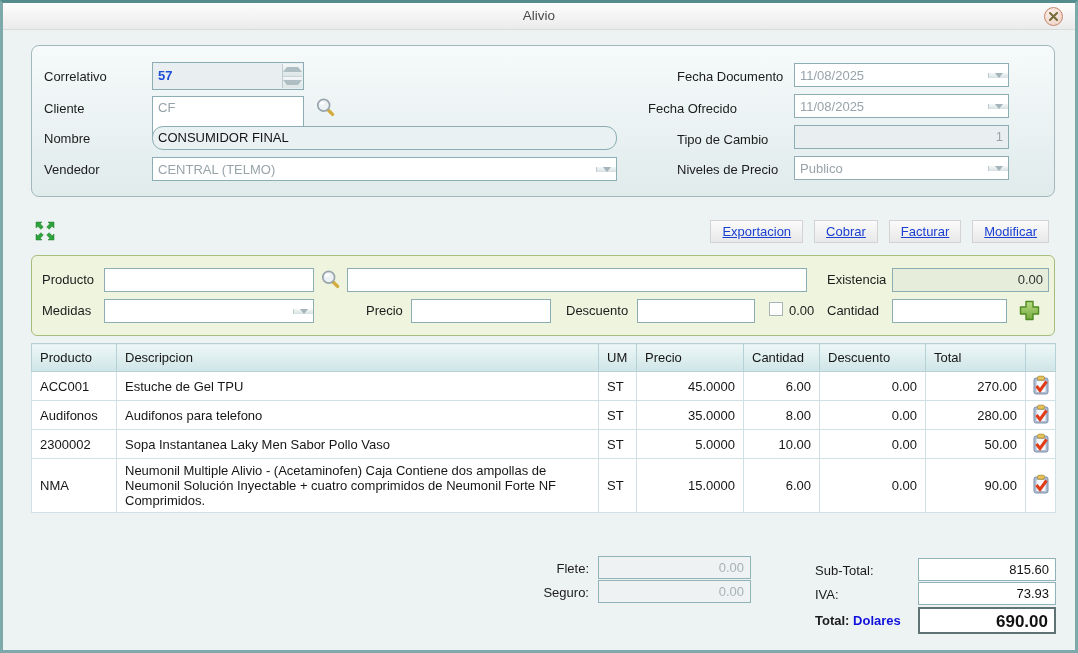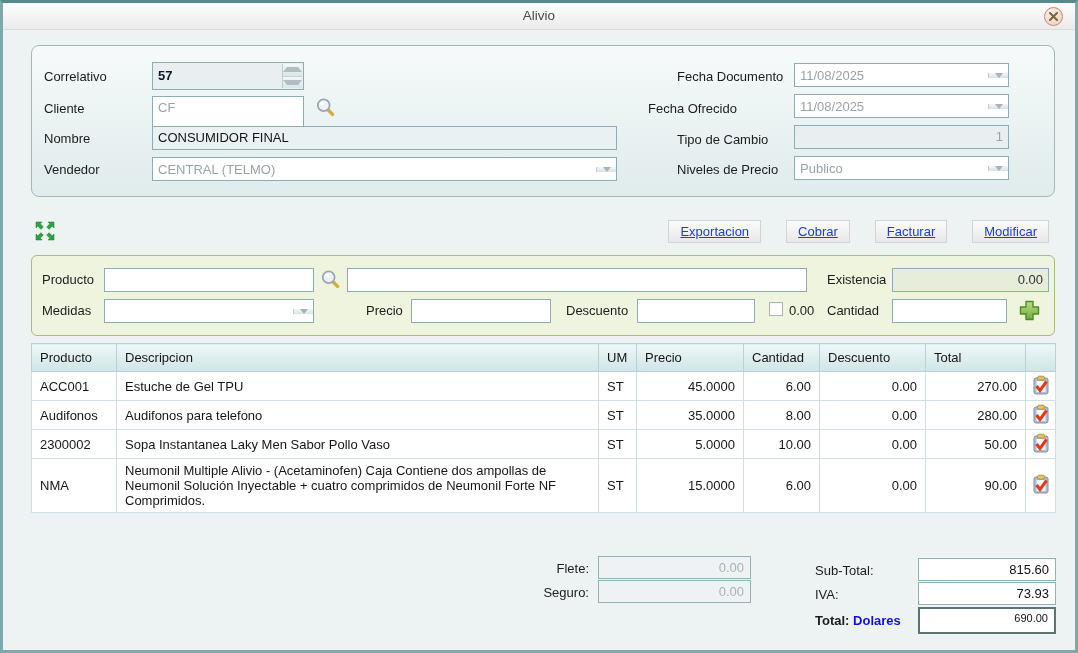--- a/index.html
+++ b/index.html
@@ -31,21 +31,21 @@
   .dd-btn{width:19px;border-left:1px solid #bccbcf;background:linear-gradient(#f4f7f7,#d8e1e3);
           display:flex;align-items:center;justify-content:center;cursor:pointer;}
   .dd-arrow{width:0;height:0;border-left:4px solid transparent;border-right:4px solid transparent;border-top:5px solid #a4b4ba;}
   
   .spin{position:absolute;right:1px;top:1px;bottom:1px;width:19px;border-left:1px solid #bccbcf;display:flex;flex-direction:column;}
   .spin div{flex:1;background:linear-gradient(#f4f7f7,#dde5e7);display:flex;align-items:center;justify-content:center;cursor:pointer;}
   .spin div + div{border-top:1px solid #c6d3d6;}
   .chev-up{width:0;height:0;border-left:4px solid transparent;border-right:4px solid transparent;border-bottom:5px solid #aebec3;}
   .chev-dn{width:0;height:0;border-left:4px solid transparent;border-right:4px solid transparent;border-top:5px solid #aebec3;}
   
-  .actions{position:absolute;right:26px;top:217px;display:flex;gap:25px;}
+  .actions{position:absolute;right:26px;top:217px;display:flex;gap:11px;}
   .action-btn{height:23px;display:flex;align-items:center;padding:0 11px;cursor:pointer;
               background:linear-gradient(#fbfbfb,#e8e8e8);border:1px solid #d3d3d3;box-sizing:border-box;}
   .action-btn span{font-size:13px;color:#1a3fd1;text-decoration:underline;}
   .expand{position:absolute;left:32px;top:218px;width:20px;height:20px;cursor:pointer;}
   
   .grid{position:absolute;left:28px;top:340px;width:1024px;border-collapse:collapse;table-layout:fixed;
         background:#fff;font-size:13px;color:#161616;border:1px solid #9fc3c9;}
   .grid th{background:linear-gradient(#eef7f7,#cfe5e7);font-weight:normal;text-align:left;
            padding:5px 8px;border:1px solid #b7d2d7;height:17px;overflow:hidden;}
   .grid td{padding:4px 8px;border:1px solid #cfe1e5;background:#fff;overflow:hidden;}
@@ -54,41 +54,41 @@
   .grid tr.r{height:29px;box-sizing:border-box;}
   
   .cbx{position:absolute;width:14px;height:14px;box-sizing:border-box;border:1px solid #a7b5ba;background:#fdfdfd;cursor:pointer;}
   .searchbtn{position:absolute;cursor:pointer;width:21px;height:21px;}
   .plusbtn{position:absolute;cursor:pointer;width:23px;height:23px;}
   
   .tot-lbl{position:absolute;font-size:13px;color:#1c1c1c;}
   .tot-box{position:absolute;box-sizing:border-box;border:1px solid #8fb3b9;background:#fff;
            font-size:13px;color:#111;text-align:right;padding:3px 6px 0 5px;}
   .tot-box.dim{background:#eef2f3;color:#a8b2b6;}
-  .total-line{border:2px solid #5f7274;font-weight:normal;font-size:11px;padding-top:3px;}
+  .total-line{border:2px solid #5f7274;font-weight:bold;font-size:17px;padding-top:3px;}
   .bold{font-weight:bold;}
   .blue{color:#1010dd;}
 </style>
 </head>
 <body>
 
 <div class="window">
 
   <div class="titlebar">
     <div class="title">Alivio</div>
     <div class="close-btn">
       <svg width="11" height="11" viewBox="0 0 11 11">
         <path d="M2 2 L9 9 M9 2 L2 9" stroke="#756a3a" stroke-width="2.1" stroke-linecap="round"></path>
       </svg>
     </div>
   </div>
 
   <div class="top-panel">
     <div class="lbl" style="left:12px;top:23px;">Correlativo</div>
-    <div class="inp dis" style="left:120px;top:16px;width:152px;height:28px;line-height:26px;font-weight:bold;color:#0f172a;">
+    <div class="inp dis" style="left:120px;top:16px;width:152px;height:28px;line-height:26px;font-weight:bold;color:#1d4ed8;">
       <span>57</span>
       <div class="spin">
         <div>
             <div class="chev-up"></div>
           </div>
         <div>
             <div class="chev-dn"></div>
           </div>
       </div>
     </div>
@@ -97,21 +97,21 @@
     <div class="inp gray" style="left:120px;top:50px;width:152px;height:42px;line-height:22px;">
       <span>CF</span>
     </div>
     <svg class="searchbtn" style="left:283px;top:51px;" viewBox="0 0 21 21">
       <line x1="13.4" y1="13.2" x2="17.6" y2="17.4" stroke="#d4ac3e" stroke-width="3.4" stroke-linecap="round"></line>
       <circle cx="8.7" cy="8.3" r="5.9" fill="#edf2f5" stroke="#98a5ad" stroke-width="1.7"></circle>
       <ellipse cx="7" cy="6.3" rx="2.6" ry="1.8" fill="#ffffff" opacity="0.85"></ellipse>
     </svg>
 
     <div class="lbl" style="left:12px;top:85px;">Nombre</div>
-    <div class="inp" style="left:120px;top:80px;width:465px;height:24px;line-height:22px;background:#eaf1f2;color:#141414;">
+    <div class="inp" style="left:120px;top:80px;width:465px;height:24px;line-height:22px;background:#eaf1f2;color:#141414;border-radius:11px;">
       <span>CONSUMIDOR FINAL</span>
     </div>
 
     <div class="lbl" style="left:12px;top:116px;">Vendedor</div>
     <div class="combo" style="left:120px;top:111px;width:465px;height:24px;">
       <span class="val">CENTRAL (TELMO)</span>
       <div class="dd-btn">
           <div class="dd-arrow"></div>
         </div>
     </div>

